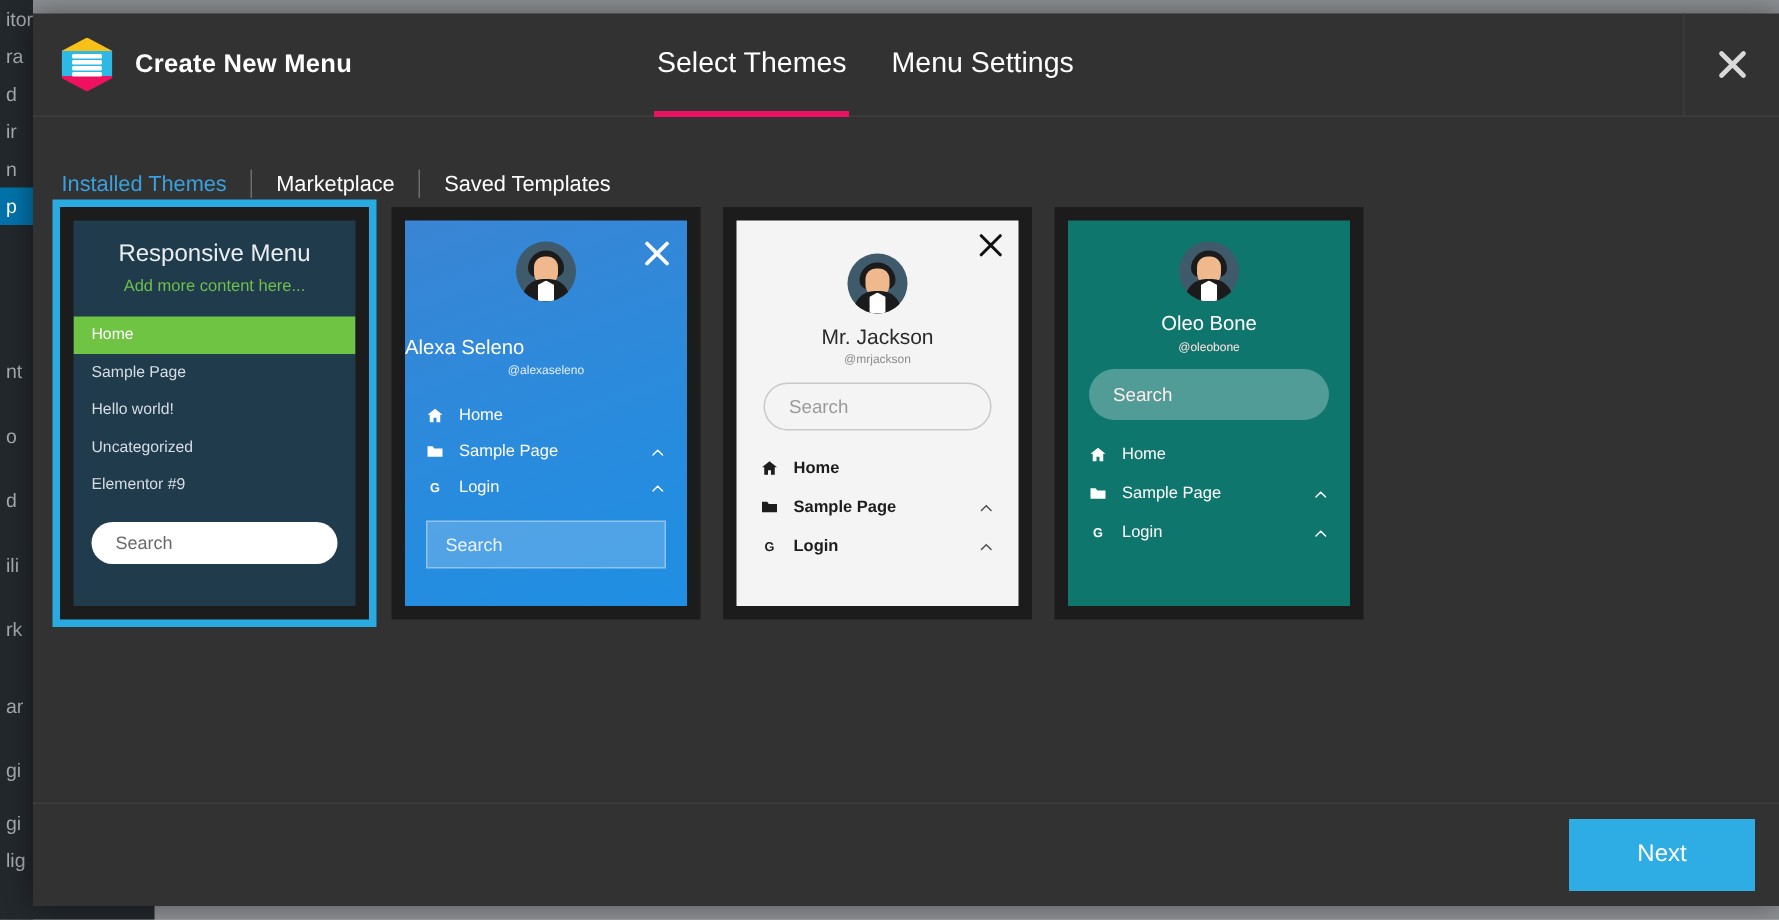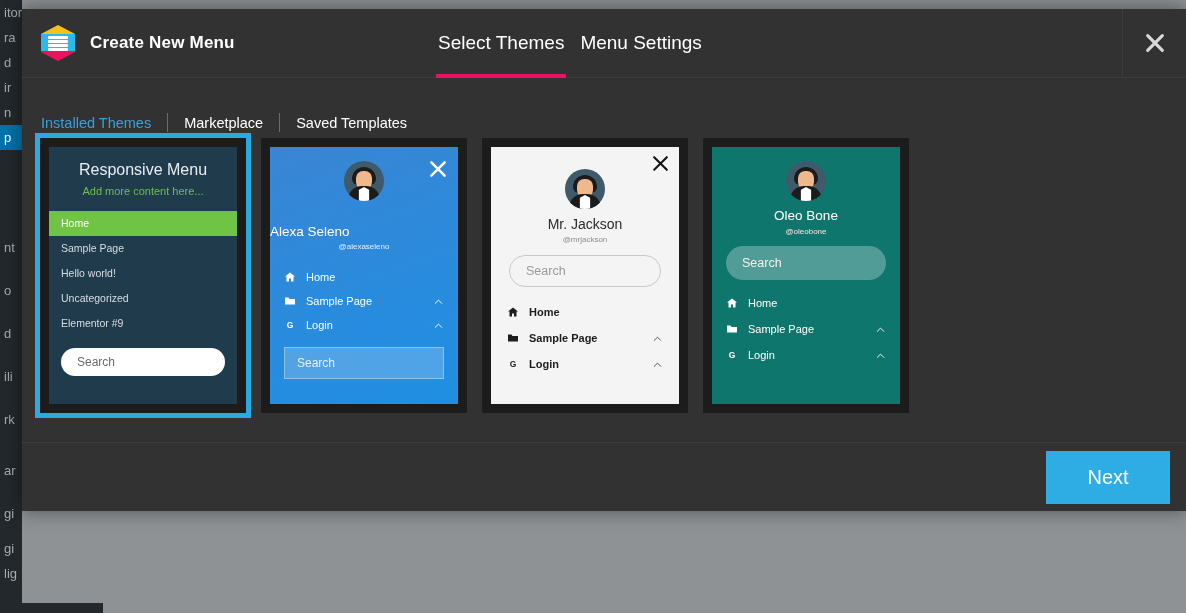--- a/index.html
+++ b/index.html
@@ -44,21 +44,21 @@
     position: absolute; right: 0; top: 487px; font-size: 12px; color: #6d7074;
     white-space: nowrap;
   }
   .bg-bottom-strip {
     position: absolute; left: 0; bottom: 0; width: 103px; height: 10px; background: #23282d;
   }
 
   
   .modal {
     position: absolute; left: 22px; top: 9px;
-    width: 1164px; height: 502px;
+    width: 1164px; height: 595px;
     background: #323232;
     display: flex; flex-direction: column;
     box-shadow: 0 0 18px rgba(0,0,0,.45);
   }
 
   .modal-header {
     height: 69px; flex: 0 0 69px;
     display: flex; align-items: stretch;
     border-bottom: 1px solid #3d3d3d;
     position: relative;
@@ -78,21 +78,21 @@
   .logo .lines {
     position: absolute; left: 7px; top: 11px; width: 20px; height: 15px;
     display: flex; flex-direction: column; justify-content: space-between;
   }
   .logo .lines i { display: block; height: 2.5px; background: #fff; border-radius: 1px; }
   .brand-title {
     color: #ffffff; font-size: 17px; font-weight: bold; margin-left: 15px;
     letter-spacing: .2px;
   }
 
-  .tabs { display: flex; align-items: center; gap: 12px; flex: 1; }
+  .tabs { display: flex; align-items: center; gap: 26px; flex: 1; }
   .tab {
     position: relative; color: #ffffff; font-size: 19px;
     padding: 24px 2px 24px; cursor: pointer; white-space: nowrap;
   }
   .tab.active::after {
     content: ""; position: absolute; left: 0; right: 0; bottom: 0;
     height: 4px; background: #ec1263;
   }
   .header-close {
     width: 64px; flex: 0 0 64px;
@@ -234,21 +234,21 @@
 
   
   .modal-footer {
     height: 69px; flex: 0 0 69px;
     border-top: 1px solid #3d3d3d;
     display: flex; align-items: center; justify-content: flex-end;
     padding-right: 16px;
   }
   .next-btn {
     background: #2eade4; color: #ffffff; border: none;
-    font-size: 20px; padding: 15px 0; width: 124px; cursor: pointer;
+    font-size: 16px; padding: 15px 0; width: 124px; cursor: pointer;
   }
   .icon { display: inline-flex; align-items: center; justify-content: center; }
 </style>
 </head>
 <body>
 
 <div class="page-bg">
   <div class="bg-content">
     <div class="bg-title">Responsive Menu</div>
     <div class="bg-btn"></div>

